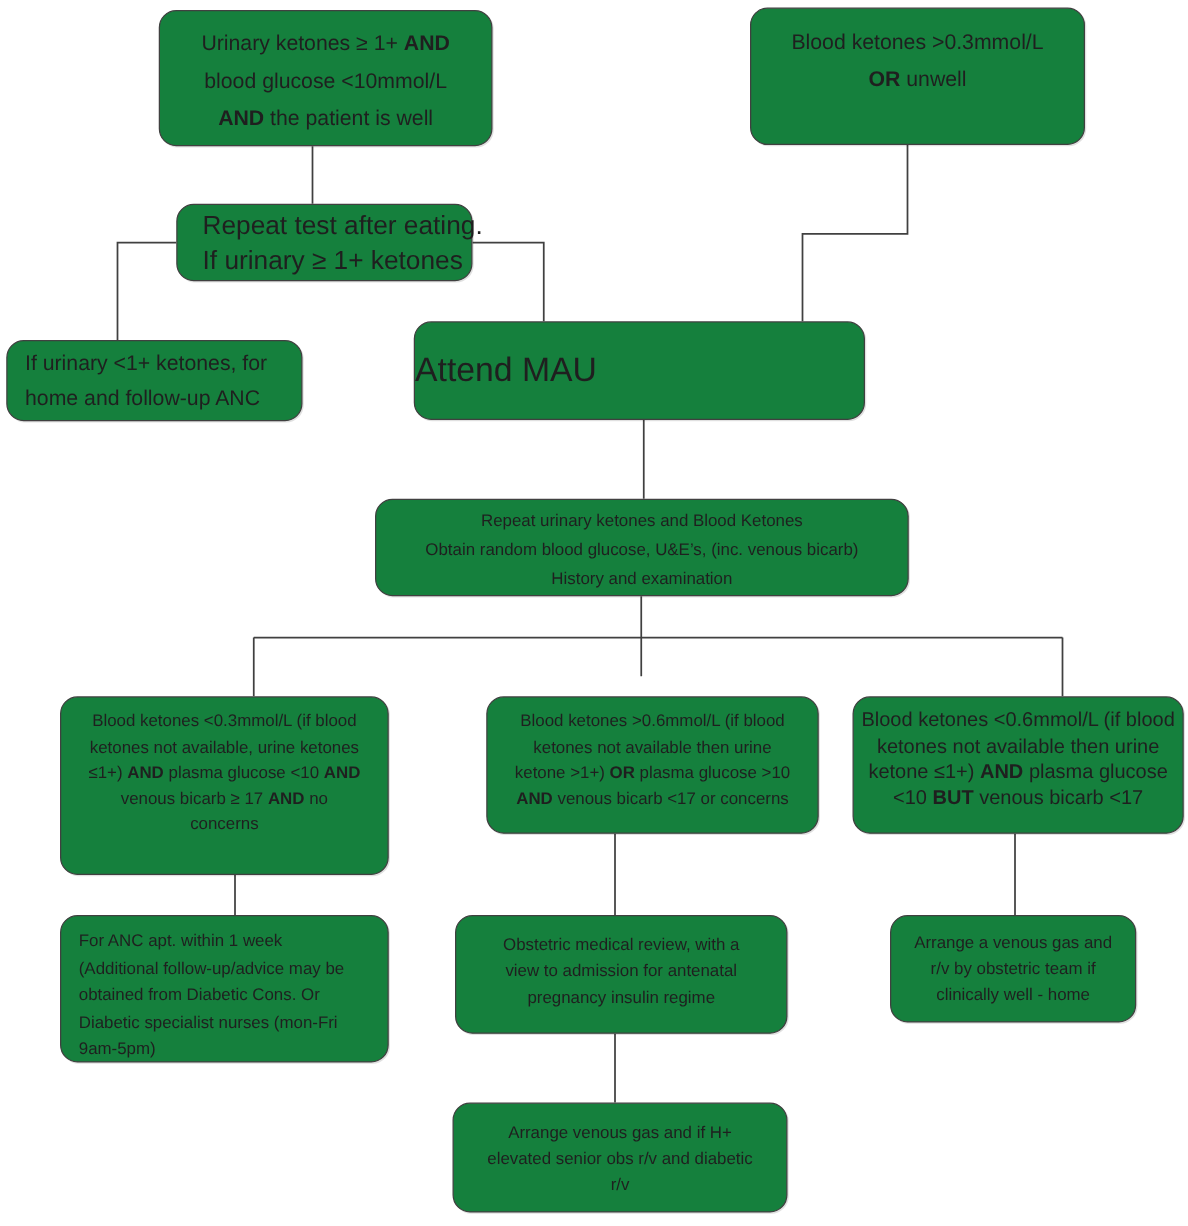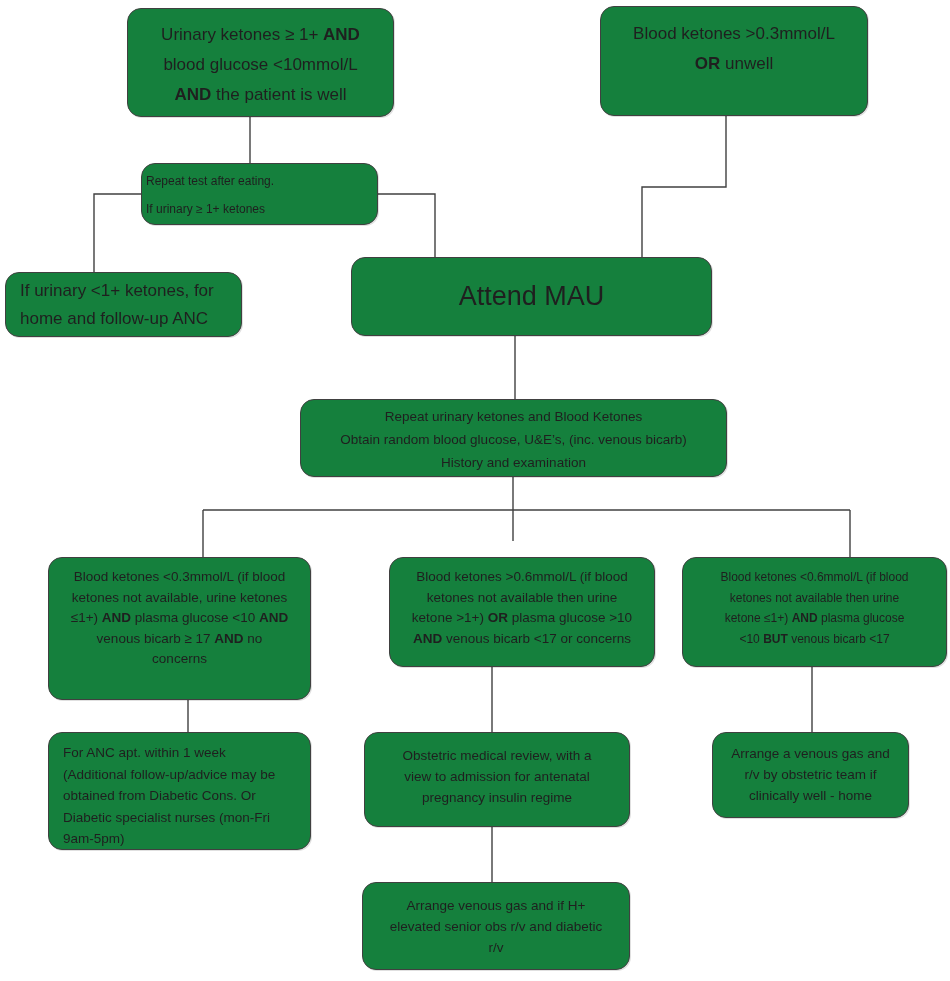--- a/index.html
+++ b/index.html
@@ -14,27 +14,27 @@
     border:1.5px solid #404040;border-radius:14px;
     box-shadow:1px 1px 0 rgba(0,0,0,0.12);
   }
   .node .ln{white-space:nowrap;}
   .c{text-align:center;}
   .l{text-align:left;}
   b{font-weight:bold;}
   
   #n1{left:127px;top:8px;width:267px;height:109px;font-size:17px;line-height:30px;padding-top:11px;}
   #n2{left:600px;top:6px;width:268px;height:110px;font-size:17px;line-height:30px;padding-top:12px;text-align:center;}
-  #n3{left:141px;top:163px;width:237px;height:62px;font-size:12px;line-height:28px;padding:3px 0 0 4px;}
+  #n3{left:141px;top:163px;width:237px;height:62px;font-size:21px;line-height:28px;padding:3px 0 0 20px;}
   #n4{left:5px;top:272px;width:237px;height:65px;font-size:17px;line-height:28px;padding:4px 0 0 14px;}
-  #n5{left:331px;top:257px;width:361px;height:79px;font-size:27px;display:flex;align-items:center;justify-content:center;margin-left:20px;}
+  #n5{left:331px;top:257px;width:361px;height:79px;font-size:27px;display:flex;align-items:center;justify-content:flex-start;}
   #n6{left:300px;top:399px;width:427px;height:78px;font-size:13.5px;line-height:23px;padding-top:5px;}
   #n7{left:48px;top:557px;width:263px;height:143px;font-size:13.5px;line-height:20.5px;padding-top:9px;}
   #n8{left:364px;top:557px;width:266px;height:110px;font-size:13.5px;line-height:20.5px;padding-top:9px;margin-left:25px;}
-  #n9{left:682px;top:557px;width:265px;height:110px;font-size:12px;line-height:20.5px;padding-top:9px;}
+  #n9{left:682px;top:557px;width:265px;height:110px;font-size:16px;line-height:20.5px;padding-top:9px;}
   #n10{left:48px;top:732px;width:263px;height:118px;font-size:13.5px;line-height:21.5px;padding:9px 6px 0 14px;}
   #n11{left:364px;top:732px;width:266px;height:95px;font-size:13.5px;line-height:21px;padding-top:12px;border-radius:14px;}
   #n12{left:712px;top:732px;width:197px;height:86px;font-size:13.5px;line-height:21px;padding-top:10px;}
   #n13{left:362px;top:882px;width:268px;height:88px;font-size:13.5px;line-height:21px;padding-top:12px;}
 </style>
 </head>
 <body>
 
 <svg id="connectors" viewBox="0 0 950 981" xmlns="http://www.w3.org/2000/svg" stroke="#404040" stroke-width="1.4" fill="none">
   <polyline points="250,117 250,163"></polyline>

